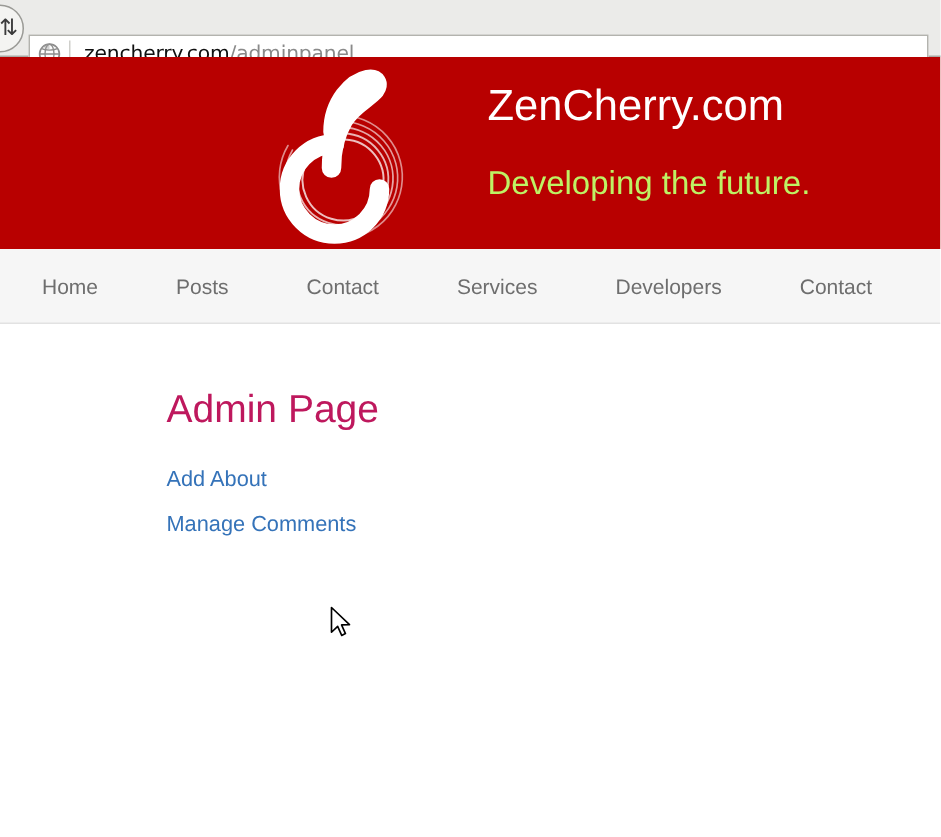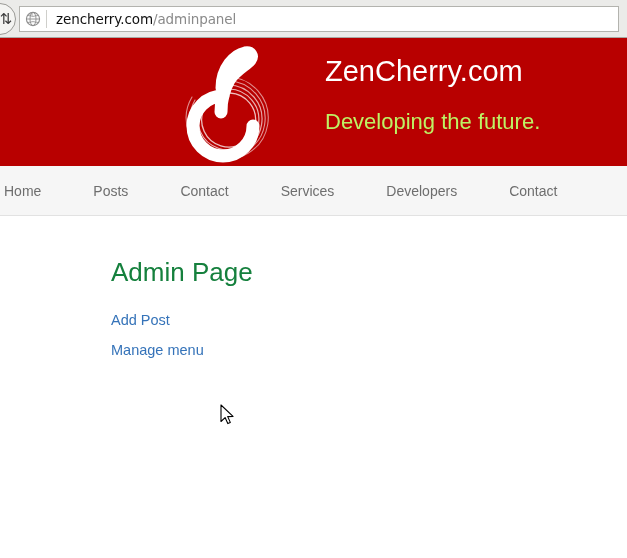--- a/index.html
+++ b/index.html
@@ -42,21 +42,21 @@
     top: 50%;
     transform: translateY(-50%);
     font-size: 15px;
     color: #3b3b3b;
     line-height: 1;
     font-family: "DejaVu Sans", sans-serif;
   }
   #url-bar {
     position: absolute;
     left: 19px;
-    top: 6px;
+    top: 23px;
     width: 600px;
     height: 26px;
     background: #ffffff;
     border: 1px solid #b3b3ae;
     box-sizing: border-box;
     display: flex;
     align-items: center;
   }
   #site-identity-icon {
     width: 26px;
@@ -138,21 +138,21 @@
   
   #main-nav {
     position: relative;
     width: 627px;
     height: 50px;
     background: #f6f6f6;
     border-bottom: 1px solid #e2e2e2;
     box-sizing: border-box;
     display: flex;
     align-items: center;
-    padding-left: 4px;
+    padding-left: 28px;
   }
   .nav-item {
     font-size: 14px;
     color: #6e6e6e;
     text-decoration: none;
     margin-right: 52px;
     white-space: nowrap;
     font-family: "Liberation Sans", sans-serif;
   }
   .nav-item:last-child { margin-right: 12px; }
@@ -162,21 +162,21 @@
     position: relative;
     padding-left: 111px;
     padding-top: 42px;
     background: #ffffff;
     height: 342px;
     box-sizing: border-box;
   }
   #page-title {
     font-size: 26px;
     font-weight: normal;
-    color: #15803d;
+    color: #be185d;
     margin: 0 0 18px 0;
     line-height: 1.1;
     font-family: "Liberation Sans", sans-serif;
   }
   #admin-links {
     list-style: none;
     margin: 0;
     padding: 0;
   }
   #admin-links li { margin: 0; padding: 0; }
@@ -265,24 +265,24 @@
     <a class="nav-item" href="#">Services</a>
     <a class="nav-item" href="#">Developers</a>
     <a class="nav-item" href="#">Contact</a>
   </nav>
 
   <main id="main-content">
     <h2 id="page-title">Admin Page</h2>
 
     <ul id="admin-links">
       <li>
-        <a class="admin-link" href="#">Add Post</a>
+        <a class="admin-link" href="#">Add About</a>
       </li>
       <li>
-        <a class="admin-link" href="#">Manage menu</a>
+        <a class="admin-link" href="#">Manage Comments</a>
       </li>
     </ul>
   </main>
 
 </div>
 
 <div id="mouse-cursor">
   <svg width="16" height="24" viewBox="0 0 16 24" aria-hidden="true">
     <path d="M1 1 L1 17.5 L5.1 13.6 L7.8 19.6 L10.3 18.4 L7.7 12.6 L13 12.4 Z" fill="#ffffff" stroke="#000000" stroke-width="1.1" stroke-linejoin="round"></path>
   </svg>

